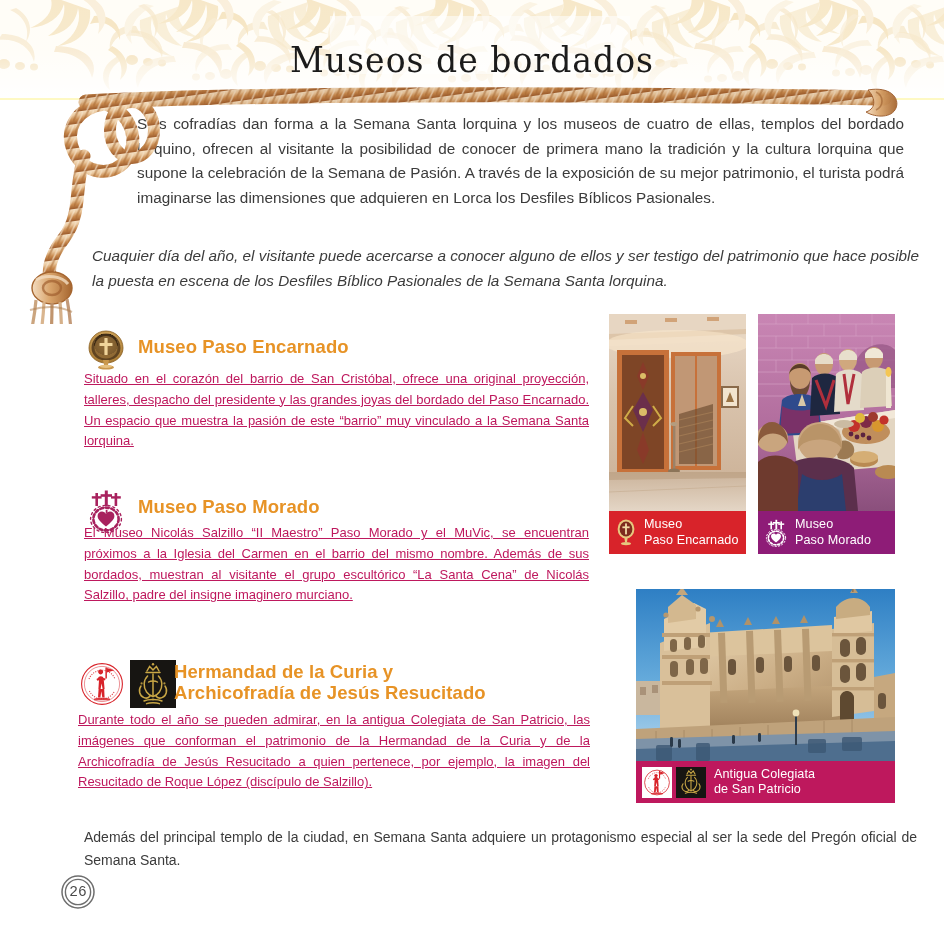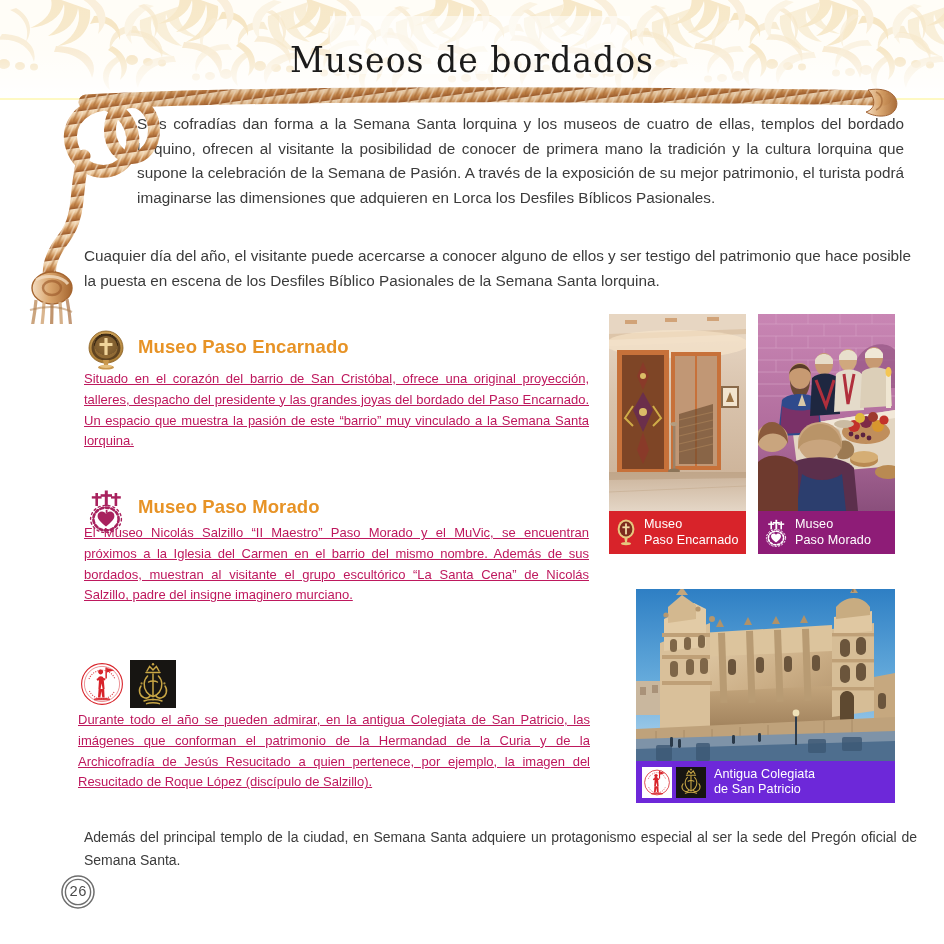--- a/index.html
+++ b/index.html
@@ -42,21 +42,21 @@
     font-size:15.3px;
     line-height:24.6px;
     text-align:justify;
     text-justify:inter-word;
   }
   #intro-paragraph{
     left:137px;top:112px;width:767px;
     text-align:justify;
   }
   #second-paragraph{
-    left:84px;top:244px;width:827px;
+    left:92px;top:244px;width:827px;font-style:italic;
   }
   #closing-paragraph{
     left:84px;top:826px;width:833px;
     line-height:22.5px;font-size:14px;
   }
 
   
   .section{position:absolute;}
   .sec-head{
     position:relative;height:34px;
@@ -338,20 +338,22 @@
         <path d="M14 41 C18 39 28 39 32 41"></path>
         <path d="M16.6 43.6 C19.6 42.4 26.4 42.4 29.4 43.6"></path>
       </g>
       <g fill="#C8A645" opacity="0.85">
         <circle cx="11.6" cy="23.4" r="1.1"></circle>
         <circle cx="34.4" cy="23.4" r="1.1"></circle>
         <circle cx="23" cy="39.4" r="1"></circle>
       </g>
     </svg>
 
+    <div class="sec-title">Hermandad de la Curia y
+Archicofradía de Jesús Resucitado</div>
   </div>
   <div class="sec-body">Durante todo el año se pueden admirar, en la antigua Colegiata de San Patricio, las imágenes que conforman el patrimonio de la Hermandad de la Curia y de la Archicofradía de Jesús Resucitado a quien pertenece, por ejemplo, la imagen del Resucitado de Roque López (discípulo de Salzillo).</div>
 </div>
 
 <div class="photo-card" id="card-encarnado">
   <div class="photo-frame">
     <svg width="100%" height="100%" viewBox="0 0 137 197" preserveAspectRatio="none">
       <defs>
         <linearGradient id="wallE" x1="0" y1="0" x2="0" y2="1">
           <stop offset="0%" stop-color="#E9D9C8"></stop>
@@ -694,21 +696,21 @@
       <circle cx="160" cy="124" r="3.4" fill="#F0E2B8"></circle>
 
       <g fill="#2A3A4A">
         <rect x="34" y="148" width="3" height="10" rx="1.4"></rect>
         <rect x="42" y="150" width="3" height="9" rx="1.4"></rect>
         <rect x="96" y="146" width="3" height="9" rx="1.4"></rect>
         <rect x="122" y="144" width="3" height="9" rx="1.4"></rect>
       </g>
     </svg>
   </div>
-  <div class="caption-bar cap-red" style="background:#6d28d9;">
+  <div class="caption-bar cap-red" style="background:#be185d;">
     <svg width="30" height="31" viewBox="0 0 30 31" style="flex:0 0 auto;">
       <rect x="0" y="0" width="30" height="31" fill="#ffffff"></rect>
       <circle cx="15" cy="15.5" r="12.4" fill="#ffffff" stroke="#D8232A" stroke-width="0.8"></circle>
       <g fill="#D8232A">
         <rect x="17" y="4" width="1.1" height="7.6"></rect>
         <path d="M18.1 4.4 L23 6 L18.1 7.8 Z"></path>
         <circle cx="14" cy="8.6" r="1.7"></circle>
         <path d="M12.2 11.2 C12.2 10.4 13 9.9 14 9.9 C15 9.9 15.8 10.4 15.8 11.2
                  L17.4 11.7 L17 13 L16.1 12.7 L16.7 19.2 L15.2 19.2 L14.5 15.2
                  L13.8 19.2 L12.2 19.2 L12.6 12.8 L11.5 13.2 L10.8 11.9 Z"></path>

